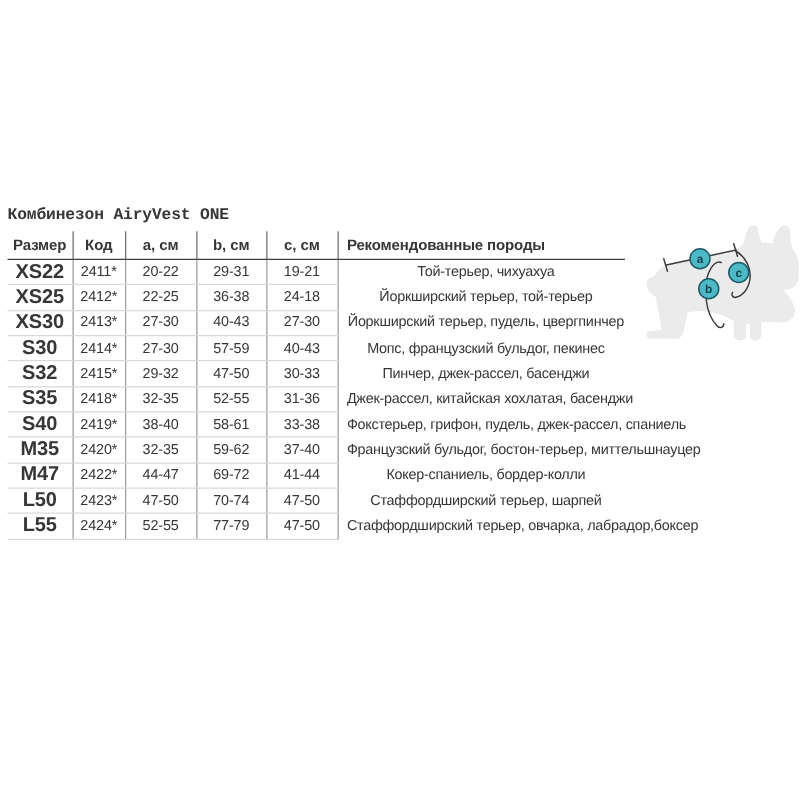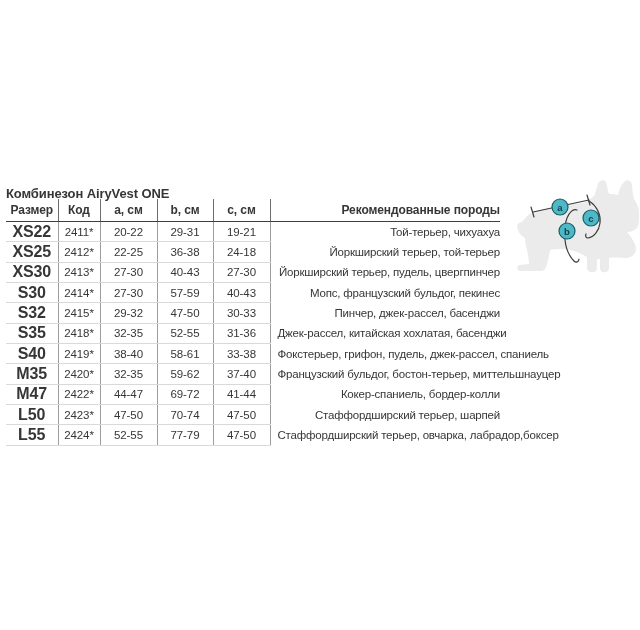--- a/index.html
+++ b/index.html
@@ -7,44 +7,44 @@
     --silhouette:#ebebeb; --annotation-line:#3d3d3d; --header-line:#3f3f3f;
     --column-line:#9c9c9c; --header-column-line:#6e6e6e; --row-line:#d9d9d9;
     --label-text:#12424c;
   }
   html,body{margin:0;padding:0;background:#fff;}
   .canvas{
     position:relative;width:640px;height:630px;background:#ffffff;overflow:hidden;
     font-family:"Liberation Sans","DejaVu Sans",sans-serif;color:var(--text);
   }
   .title{
-    position:absolute;left:6px;top:186px;font-size:13px;font-weight:bold;
-    letter-spacing:-0.1px;color:var(--text);
+    position:absolute;left:6px;top:164px;font-size:13px;font-weight:bold;
+    letter-spacing:-0.1px;color:var(--text);font-family:Liberation Mono, monospace;
   }
   table.size-table{
-    position:absolute;left:6px;top:199px;width:494px;
+    position:absolute;left:6px;top:185px;width:494px;
     border-collapse:collapse;table-layout:fixed;
   }
   .size-table th{
     font-size:12px;font-weight:bold;height:22px;padding:0;text-align:center;
     border-bottom:1.5px solid var(--header-line);letter-spacing:-0.1px;
   }
   .size-table th:not(.c5){border-right:1px solid var(--header-column-line);}
-  .size-table th.c5{text-align:right;padding-left:7px;}
+  .size-table th.c5{text-align:left;padding-left:7px;}
   .size-table td{
     font-size:11.5px;height:19.33px;padding:0;text-align:center;
     letter-spacing:-0.1px;vertical-align:middle;
   }
   .size-table td:not(.c5){
     border-right:1px solid var(--column-line);
     border-bottom:1px solid var(--row-line);
   }
   .size-table td.c0{font-weight:bold;font-size:16px;}
   .size-table td.c5{
-    text-align:right;padding-left:7px;white-space:nowrap;letter-spacing:-0.2px;
+    text-align:center;padding-left:7px;white-space:nowrap;letter-spacing:-0.2px;
   }
   .diagram{position:absolute;left:505px;top:170px;width:135px;height:115px;}
   .dog{fill:var(--silhouette);}
   .meas{stroke:var(--annotation-line);stroke-width:1.2;fill:none;stroke-linecap:round;}
   .lbl-circle{fill:var(--accent);stroke:var(--accent-outline);stroke-width:1.2;}
   .lbl-text{
     font-size:9.5px;font-weight:bold;fill:var(--label-text);text-anchor:middle;
     font-family:"Liberation Sans","DejaVu Sans",sans-serif;
   }
 </style>

